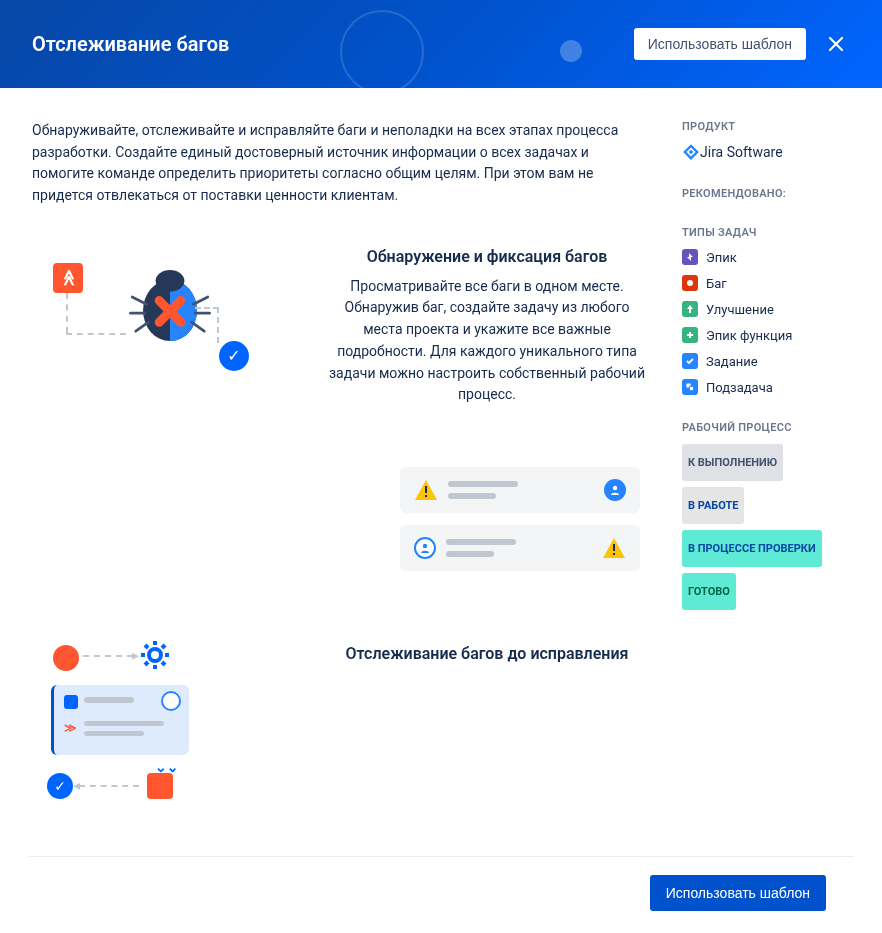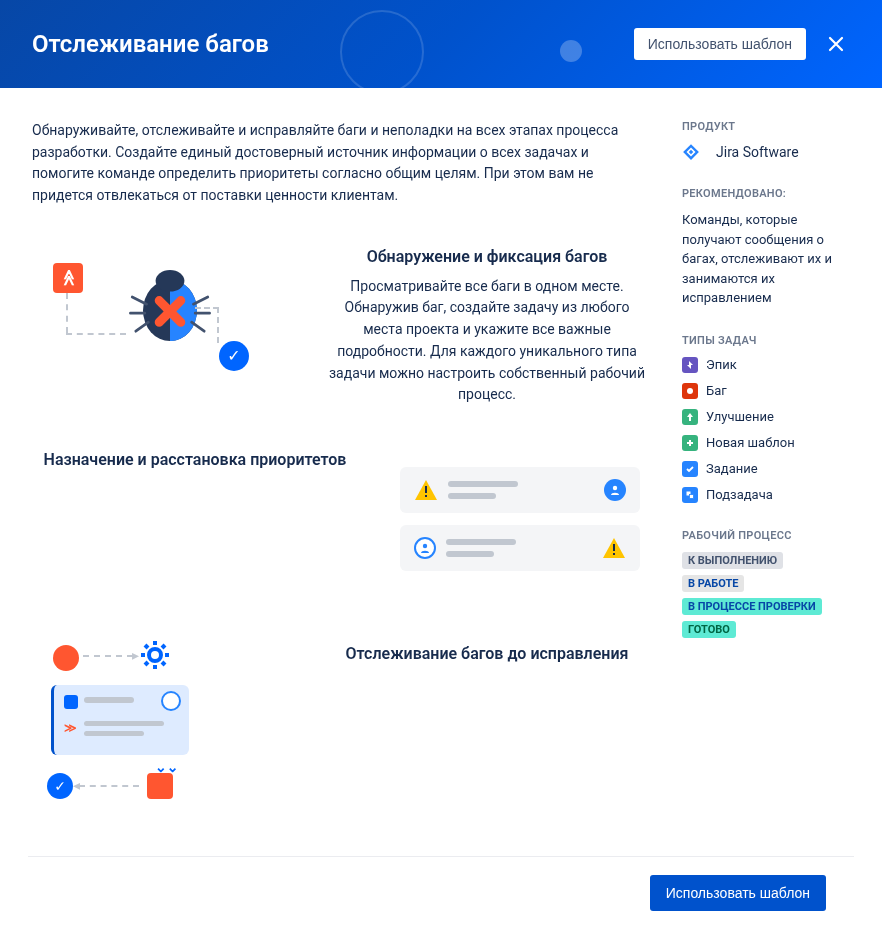--- a/index.html
+++ b/index.html
@@ -1,53 +1,53 @@
 <!DOCTYPE html>
 <html><head>
 <meta charset="utf-8">
 <style>
   * { box-sizing: border-box; margin: 0; padding: 0; }
   body { font-family: -apple-system, BlinkMacSystemFont, "Segoe UI", Roboto, sans-serif; background: #fff; color: #172b4d; width: 882px; height: 933px; overflow: hidden; }
   .modal { width: 882px; height: 933px; display: flex; flex-direction: column; }
   .header { background: linear-gradient(135deg, #0747a6 0%, #0052cc 50%, #0065ff 100%); padding: 28px 32px; display: flex; align-items: center; justify-content: space-between; position: relative; overflow: hidden; }
   .header::before { content: ""; position: absolute; top: 10px; left: 340px; width: 80px; height: 80px; border: 2px solid rgba(255,255,255,0.15); border-radius: 50%; }
   .header::after { content: ""; position: absolute; top: 40px; left: 560px; width: 22px; height: 22px; background: rgba(255,255,255,0.25); border-radius: 50%; }
-  .header h1 { color: #fff; font-size: 24px; font-weight: 600; z-index: 1; }
+  .header h1 { color: #fff; font-size: 20px; font-weight: 600; z-index: 1; }
   .header-actions { display: flex; align-items: center; gap: 16px; z-index: 1; }
   .btn-white { background: #fff; color: #42526e; border: none; border-radius: 3px; padding: 8px 14px; font-size: 14px; font-weight: 500; cursor: pointer; }
   .close-icon { color: #fff; font-size: 22px; cursor: pointer; width: 28px; height: 28px; display: flex; align-items: center; justify-content: center; }
   .body { display: flex; flex: 1; overflow: hidden; }
   .main { flex: 1; padding: 32px 32px 0 32px; overflow-y: auto; }
   .intro { font-size: 14px; line-height: 1.55; color: #172b4d; margin-bottom: 40px; max-width: 590px; }
   .feature { display: flex; gap: 32px; margin-bottom: 44px; align-items: flex-start; }
   .feature.left .illus { order: 0; }
   .feature.left .content { order: 1; }
   .feature.right .illus { order: 1; }
   .feature.right .content { order: 0; }
   .illus { flex: 0 0 260px; height: 150px; display: flex; align-items: center; justify-content: center; }
   .content { flex: 1; text-align: center; }
   .content h3 { font-size: 16px; font-weight: 600; color: #172b4d; margin-bottom: 10px; }
   .content p { font-size: 14px; line-height: 1.55; color: #172b4d; }
   .sidebar { width: 200px; padding: 32px 24px 24px 0; font-size: 13px; }
   .sb-section { margin-bottom: 26px; }
   .sb-label { font-size: 11px; color: #6b778c; font-weight: 600; letter-spacing: 0.3px; margin-bottom: 10px; }
-  .product-row { display: flex; align-items: center; gap: 16px; color: #172b4d; font-size: 14px; }
+  .product-row { display: flex; align-items: center; gap: 0; color: #172b4d; font-size: 14px; }
   .jira-logo { width: 18px; height: 18px; }
   .rec-text { color: #172b4d; font-size: 13px; line-height: 1.5; }
   .issue-list { display: flex; flex-direction: column; gap: 10px; }
   .issue-row { display: flex; align-items: center; gap: 8px; color: #172b4d; font-size: 13px; }
   .issue-icon { width: 16px; height: 16px; border-radius: 3px; display: flex; align-items: center; justify-content: center; flex-shrink: 0; }
   .ic-epic { background: #6554c0; }
   .ic-bug { background: #de350b; }
   .ic-improve { background: #36b37e; }
   .ic-feature { background: #36b37e; }
   .ic-task { background: #2684ff; }
   .ic-subtask { background: #2684ff; }
   .workflow-list { display: flex; flex-direction: column; gap: 6px; align-items: flex-start; }
-  .wf-pill { display: inline-block; padding: 2px 6px; border-radius: 3px; font-size: 11px; font-weight: 700; }
+  .wf-pill { display: inline-block; padding: 12px 6px; border-radius: 3px; font-size: 11px; font-weight: 700; }
   .wf-todo { background: #dfe1e6; color: #42526e; }
   .wf-prog { background: #e5e5e5; color: #0747a6; }
   .wf-review { background: #5eead4; color: #0747a6; }
   .wf-done { background: #5eead4; color: #006644; }
   .footer { padding: 18px 28px 22px; display: flex; justify-content: flex-end; border-top: 1px solid #ebecf0; margin: 0 28px; }
   .btn-primary { background: #0052cc; color: #fff; border: none; border-radius: 3px; padding: 10px 16px; font-size: 14px; font-weight: 500; cursor: pointer; }
   
   .il1 { position: relative; width: 230px; height: 130px; }
   .il1 .upbox { position: absolute; left: 6px; top: 6px; width: 30px; height: 30px; background: #ff5630; border-radius: 4px; display:flex; align-items:center; justify-content:center; }
   .il1 .upbox::after{ content:"≫"; transform: rotate(-90deg); color:#fff; font-size:16px; font-weight:bold;}
@@ -124,21 +124,20 @@
           </div>
         </div>
         <div class="content">
           <h3>Обнаружение и фиксация багов</h3>
           <p>Просматривайте все баги в одном месте. Обнаружив баг, создайте задачу из любого места проекта и укажите все важные подробности. Для каждого уникального типа задачи можно настроить собственный рабочий процесс.</p>
         </div>
       </div>
 
       <div class="feature right">
         <div class="content">
-          <h3>Назначение и расстановка приоритетов</h3>
         </div>
         <div class="illus">
           <div class="il2">
             <div class="card">
               <svg class="warn" viewBox="0 0 24 22">
                   <path d="M12 1 L23 21 L1 21 Z" fill="#ffc400"></path>
                   <rect x="11" y="7" width="2" height="7" fill="#172b4d"></rect>
                   <rect x="11" y="16" width="2" height="2" fill="#172b4d"></rect>
                 </svg>
               <div class="bars">
@@ -219,21 +218,20 @@
             <path d="M16 2 L30 16 L16 30 L2 16 Z" fill="#2684ff"></path>
             <path d="M16 8 L24 16 L16 24 L8 16 Z" fill="#fff"></path>
             <path d="M16 12 L20 16 L16 20 L12 16 Z" fill="#2684ff"></path>
           </svg>
           <span>Jira Software</span>
         </div>
       </div>
 
       <div class="sb-section">
         <div class="sb-label">РЕКОМЕНДОВАНО:</div>
-        <div class="rec-text">Команды, которые получают сообщения о багах, отслеживают их и занимаются их исправлением</div>
       </div>
 
       <div class="sb-section">
         <div class="sb-label">ТИПЫ ЗАДАЧ</div>
         <div class="issue-list">
           <div class="issue-row">
             <div class="issue-icon ic-epic">
                 <svg width="10" height="10" viewBox="0 0 10 10">
                   <path d="M4 1 L4 5 L2 5 L6 9 L6 5 L8 5 Z" fill="#fff"></path>
                 </svg>
@@ -255,21 +253,21 @@
                 </svg>
               </div>
             <span>Улучшение</span>
           </div>
           <div class="issue-row">
             <div class="issue-icon ic-feature">
                 <svg width="10" height="10" viewBox="0 0 10 10">
                   <path d="M4 2 L6 2 L6 4 L8 4 L8 6 L6 6 L6 8 L4 8 L4 6 L2 6 L2 4 L4 4 Z" fill="#fff"></path>
                 </svg>
               </div>
-            <span>Новая шаблон</span>
+            <span>Эпик функция</span>
           </div>
           <div class="issue-row">
             <div class="issue-icon ic-task">
                 <svg width="10" height="10" viewBox="0 0 10 10">
                   <path d="M2 5 L4 7 L8 3" stroke="#fff" stroke-width="1.8" fill="none"></path>
                 </svg>
               </div>
             <span>Задание</span>
           </div>
           <div class="issue-row">

